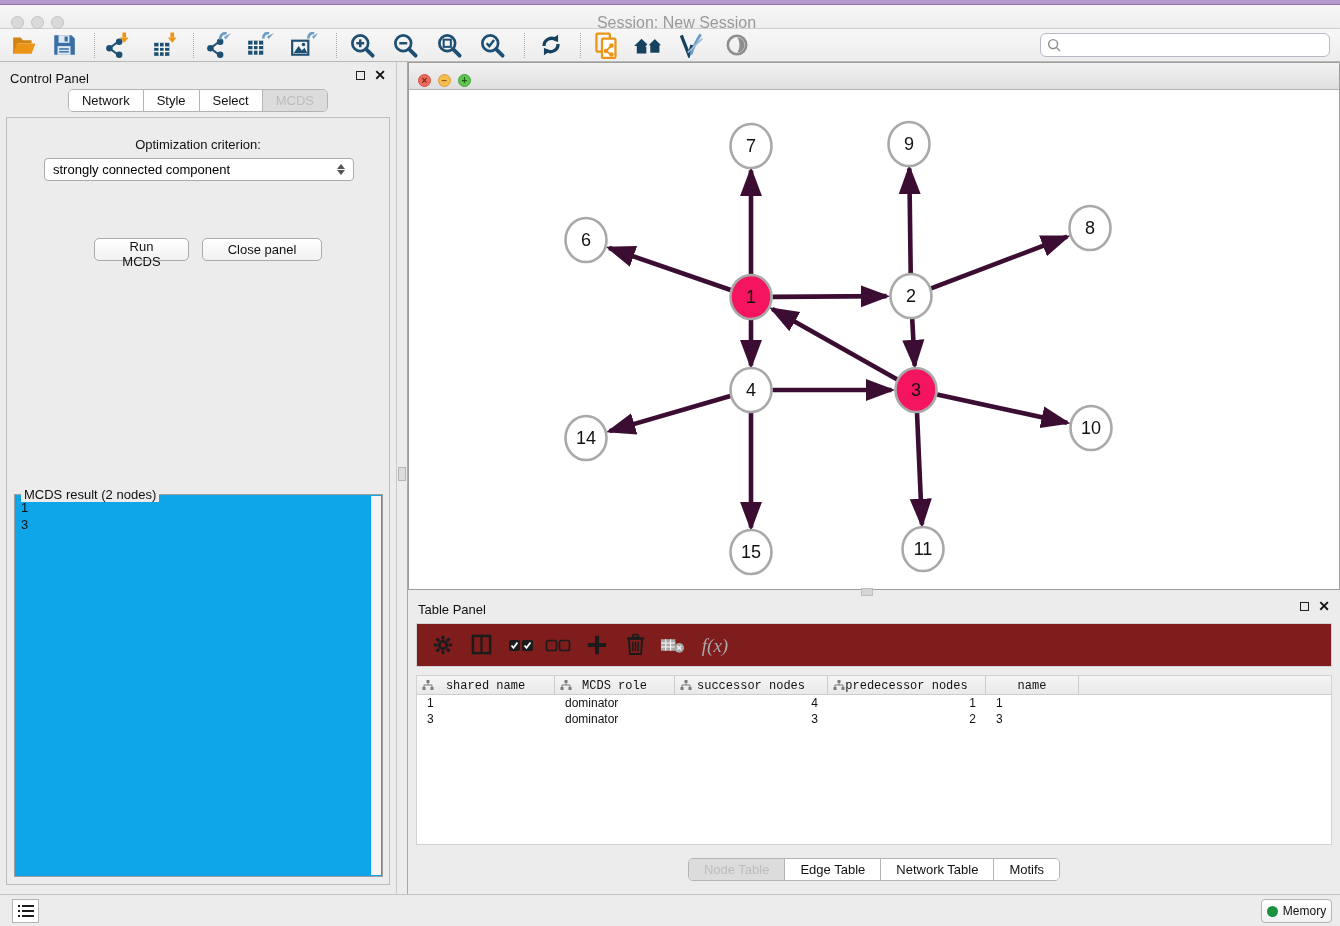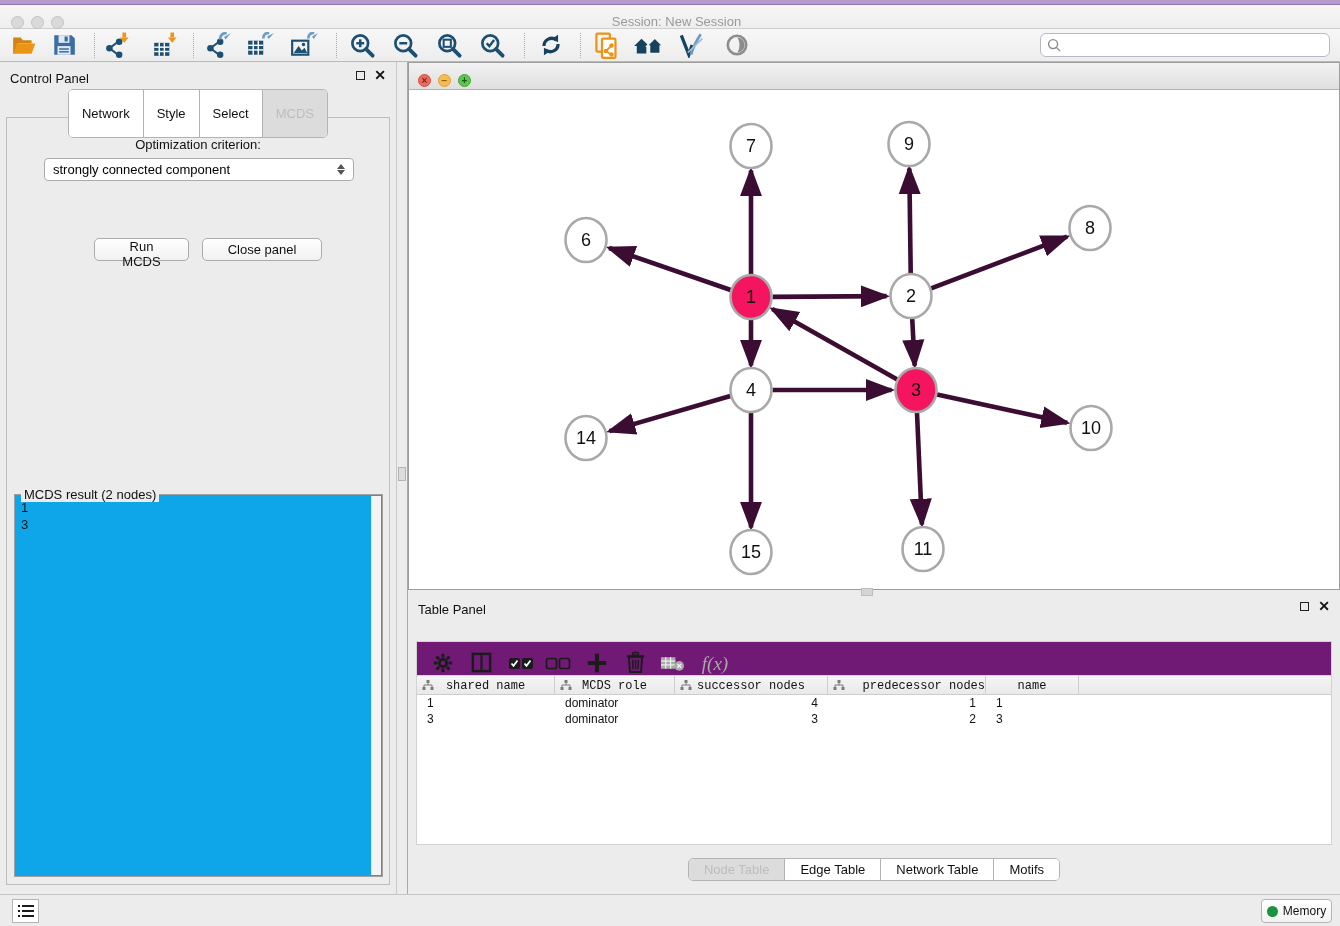--- a/index.html
+++ b/index.html
@@ -5,38 +5,38 @@
   * { margin:0; padding:0; box-sizing:border-box; }
   html,body { width:1340px; height:926px; }
   body { font-family:"Liberation Sans", sans-serif; background:#ececec; position:relative; overflow:hidden; }
   .abs { position:absolute; }
 
   
   #top-strip { left:0; top:0; width:1340px; height:5px; background:#b59bcd; border-bottom:1px solid #8f74ad; }
   #titlebar { left:0; top:5px; width:1340px; height:24px; background:linear-gradient(#f6f6f6,#eeeeee); border-bottom:1px solid #cfcfcf; }
   .tl-dot { width:13px; height:13px; border-radius:50%; background:#d9d9d9; border:1px solid #c3c3c3; display:inline-block; margin-right:7px; }
   #tl-group { left:11px; top:10px; }
-  #win-title { left:0; top:9px; width:1340px; text-align:center; color:#9a9a9a; font-size:13px;padding-left:13px; }
+  #win-title { left:0; top:9px; width:1340px; text-align:center; color:#9a9a9a; font-size:16px;padding-left:13px; }
 
   
   #toolbar { left:0; top:29px; width:1340px; height:33px; background:linear-gradient(#f7f7f7,#ededed); border-bottom:1px solid #b9b9b9; }
   .tb-btn { position:absolute; top:3px; width:28px; height:27px; background:none; border:none; cursor:pointer; padding:0; }
   .tb-sep { position:absolute; top:4px; height:25px; width:0; border-left:1px dotted #a9a9a9; }
   #search-box { left:1040px; top:4px; width:290px; height:24px; background:#fff; border:1px solid #b9b9c4; border-radius:6px; display:flex; align-items:center; padding-left:6px; }
   #search-box input { border:none; outline:none; background:transparent; font-size:12px; width:255px; margin-left:4px; font-family:"Liberation Sans",sans-serif; }
 
   
   #control-panel { left:0; top:62px; width:396px; height:832px; background:#ececec; }
   #cp-header { left:10px; top:9px; font-size:13px; color:#111; }
   .panel-btns { position:absolute; display:flex; gap:9px; align-items:center; }
   .float-glyph { width:9px; height:9px; border:1.5px solid #222; display:inline-block; }
   .close-glyph { font-size:14px; font-weight:bold; color:#111; line-height:9px; }
   #cp-tabs { left:0; top:27px; width:396px; text-align:center; }
   .tabgroup { display:inline-flex; border:1px solid #b3b3b3; border-radius:5px; overflow:hidden; background:#fff; }
-  .tabgroup .tab { font-size:13px; padding:16px 13px; border-right:1px solid #b3b3b3; background:#fff; color:#111; cursor:pointer; white-space:nowrap; }
+  .tabgroup .tab { font-size:13px; padding:3px 13px; border-right:1px solid #b3b3b3; background:#fff; color:#111; cursor:pointer; white-space:nowrap; }
   .tabgroup .tab:last-child { border-right:none; }
   .tabgroup .tab.active { background:#dcdcdc; color:#bdbdbd; }
   #cp-body { left:6px; top:55px; width:384px; height:768px; border:1px solid #bdbdbd; background:#ececec; }
   #opt-label { left:0; top:75px; width:396px; text-align:center; font-size:13px; color:#111; }
   #opt-select { left:44px; top:96px; width:310px; height:23px; background:#fff; border:1px solid #ababab; border-radius:4px; font-size:13px; display:flex; align-items:center; padding:0 8px; cursor:pointer; }
   #opt-select .sel-text { flex:1; }
   .spin { display:flex; flex-direction:column; gap:1px; align-items:center; }
   .spin i { width:0; height:0; border-left:4px solid transparent; border-right:4px solid transparent; }
   .spin .up { border-bottom:5px solid #555; }
   .spin .dn { border-top:5px solid #555; }
@@ -54,21 +54,21 @@
   
   #net-window { left:408px; top:62px; width:932px; height:528px; border:1px solid #9d9d9d; background:#fff; }
   #net-titlebar { left:0; top:0; width:930px; height:27px; background:linear-gradient(#f2f2f2,#dfdfdf); border-bottom:1px solid #b3b3b3; }
   .tl2 { width:13px; height:13px; border-radius:50%; display:inline-flex; align-items:center; justify-content:center; font-size:10px; font-weight:bold; margin-right:7px; cursor:pointer; }
   #net-title { left:0; top:6px; width:930px; text-align:center; font-size:13px; color:#111; }
   #net-canvas { left:0; top:27px; width:930px; height:499px; background:#fff; }
 
   
   #table-panel { left:408px; top:598px; width:932px; height:296px; background:#ececec; }
   #tp-header { left:10px; top:4px; font-size:13px; color:#111; }
-  #tp-toolbar { left:8px; top:43px; width:916px; height:44px; background:#701a75; border:1px solid #d2d2d2; }
+  #tp-toolbar { left:8px; top:25px; width:916px; height:44px; background:#7f1d1d; border:1px solid #d2d2d2; }
   .tp-btn { position:absolute; top:8px; width:28px; height:28px; background:none; border:none; cursor:pointer; padding:0; }
   #fx-label { font-family:"Liberation Serif", serif; font-style:italic; font-size:19px; color:#a9a9a9; }
   #node-table { left:8px; top:77px; width:916px; height:170px; background:#fff; border:1px solid #d2d2d2; overflow:hidden; }
   #table-header-row { display:flex; height:19px; background:linear-gradient(#f5f5f5,#e9e9e9); border-bottom:1px solid #cdcdcd; }
   .th-cell { position:relative; display:flex; align-items:center; justify-content:center; font-size:12px; color:#111; border-right:1px solid #cdcdcd; height:19px;font-family:Liberation Mono, monospace; }
   .th-cell .tree-ic { position:absolute; left:5px; top:4px; }
   .t-row { display:flex; height:16px; font-size:12px; color:#111; }
   .t-cell { padding:0 10px; line-height:16px; overflow:hidden; white-space:nowrap; }
   #tp-tabs { left:0; top:260px; width:932px; text-align:center; }
   #tp-tabs .tabgroup .tab { padding:3px 15px; }
@@ -485,21 +485,21 @@
               <rect x="4.5" y="0" width="3" height="3"></rect>
               <rect x="0.5" y="7" width="3" height="3"></rect>
               <rect x="8.5" y="7" width="3" height="3"></rect>
             </g>
             <g stroke="#7a7a7a" stroke-width="1" fill="none">
               <path d="M6 3 V5 M2 7 V5 H10 V7"></path>
             </g>
           </svg>
           <span>successor nodes</span>
         </div>
-        <div class="th-cell" style="width: 158px; justify-content: flex-end;">
+        <div class="th-cell" style="width: 158px;">
           <svg width="12" height="11" viewBox="0 0 12 11" class="tree-ic">
             <g fill="#7a7a7a">
               <rect x="4.5" y="0" width="3" height="3"></rect>
               <rect x="0.5" y="7" width="3" height="3"></rect>
               <rect x="8.5" y="7" width="3" height="3"></rect>
             </g>
             <g stroke="#7a7a7a" stroke-width="1" fill="none">
               <path d="M6 3 V5 M2 7 V5 H10 V7"></path>
             </g>
           </svg>

